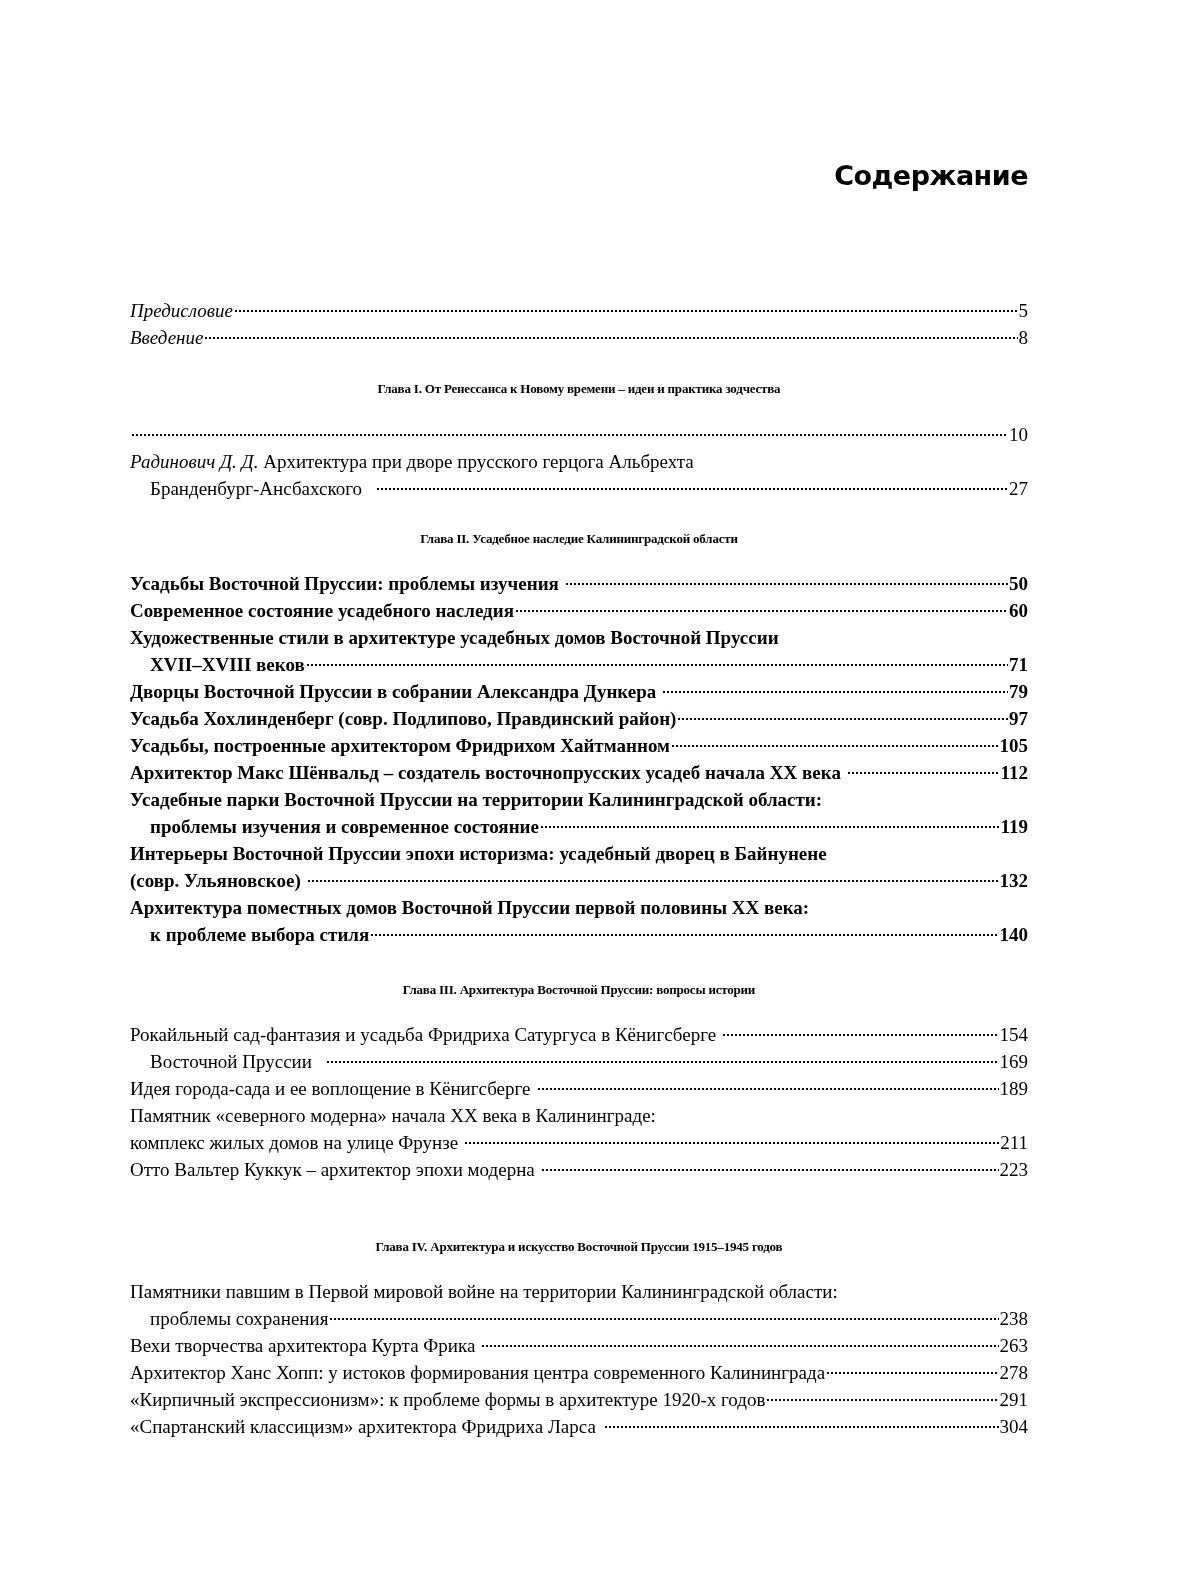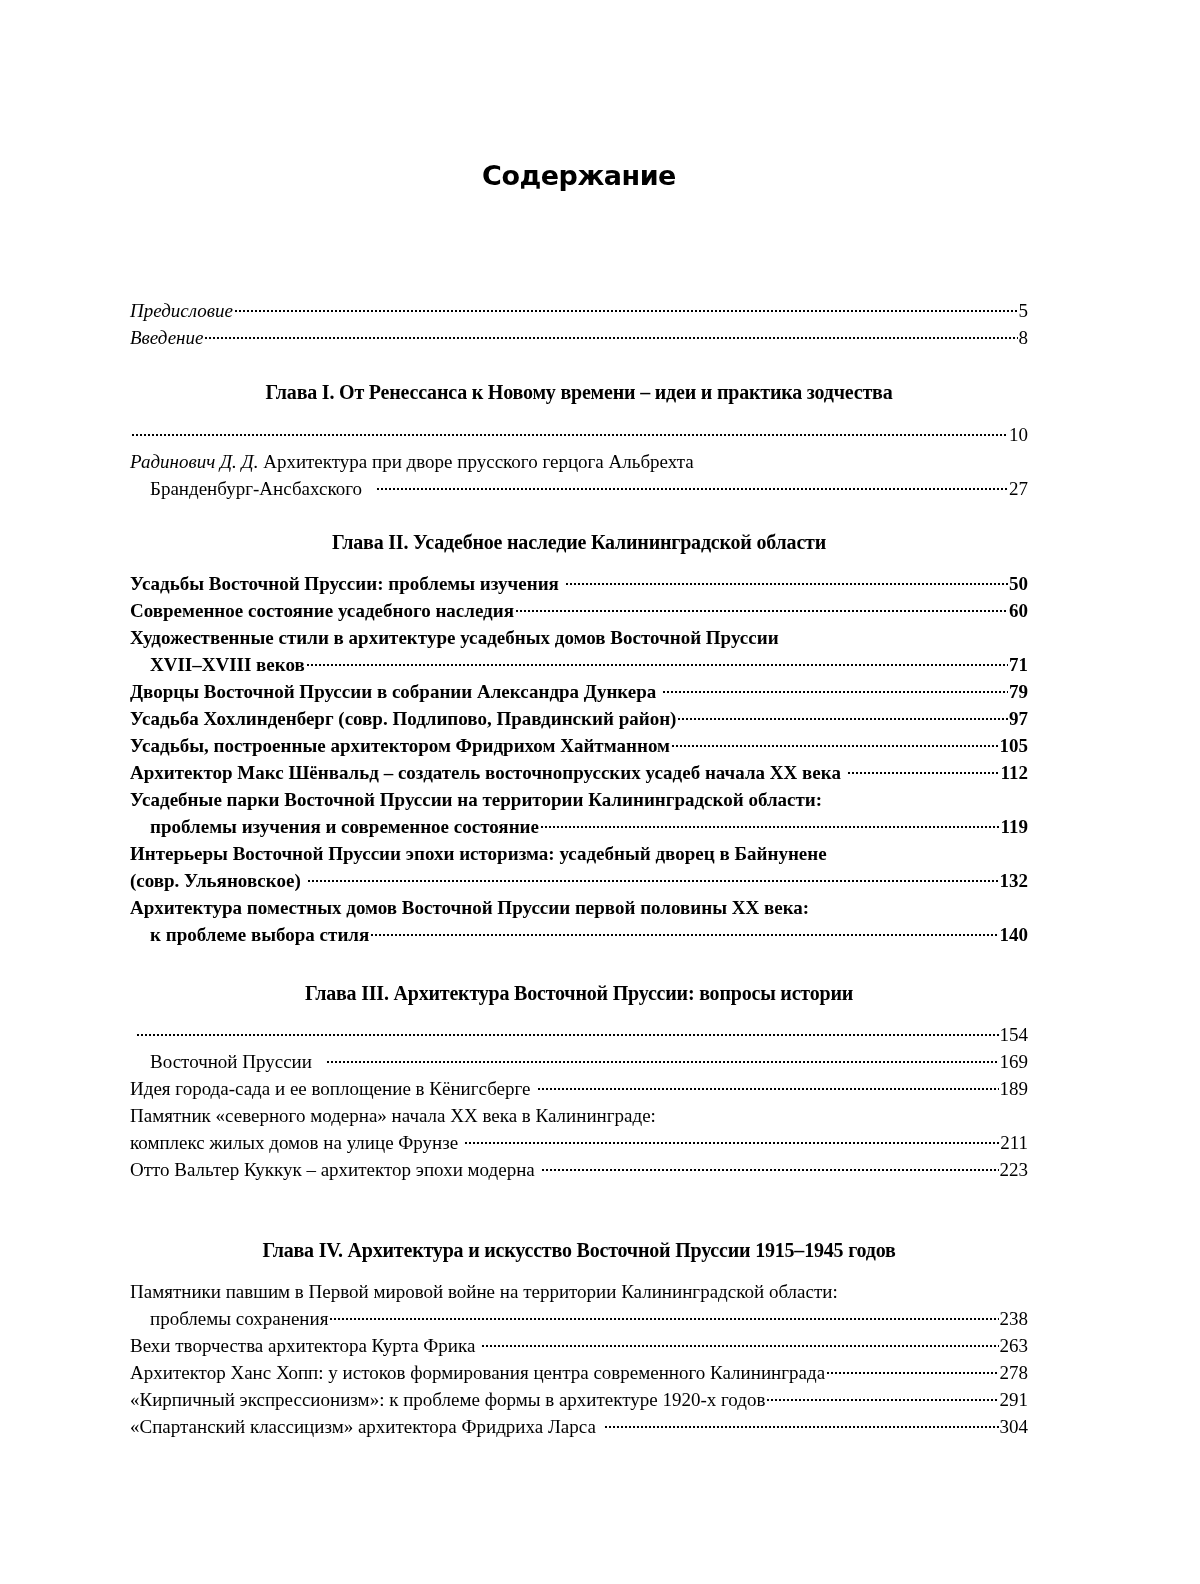--- a/index.html
+++ b/index.html
@@ -19,21 +19,21 @@
       position: absolute;
       left: 130px;
       top: 0;
       width: 898px;
     }
     .title {
       position: absolute;
       top: 160px;
       left: 0;
       width: 898px;
-      text-align: center;
+      text-align: right;
       font-family: "DejaVu Sans", "Liberation Sans", sans-serif;
       font-weight: bold;
       font-size: 27px;
       letter-spacing: -0.5px;
     }
     .block {
       position: absolute;
       left: 0;
       width: 898px;
     }
@@ -72,21 +72,21 @@
     }
     .italic {
       font-style: italic;
     }
     .chapter {
       position: absolute;
       left: 0;
       width: 898px;
       text-align: center;
       font-weight: bold;
-      font-size: 20px;
+      font-size: 13px;
       letter-spacing: -0.2px;
     }
   </style>
 </head>
 <body>
 
 <div class="page">
 
   <div class="title">Содержание</div>
 
@@ -182,20 +182,21 @@
     <div class="row cont">
       <span class="text">к проблеме выбора стиля</span>
       <span class="dots"></span>
       <span class="page-num">140</span>
     </div>
   </div>
 
   <div class="chapter" style="top:982px;">Глава III. Архитектура Восточной Пруссии: вопросы истории</div>
   <div class="block" style="top:1021px;">
     <div class="row">
+      <span class="text">Рокайльный сад-фантазия и усадьба Фридриха Сатургуса в Кёнигсберге</span>
       <span class="dots" style="margin-left:6px;"></span>
       <span class="page-num">154</span>
     </div>
     <div class="row cont">
       <span class="text">Восточной Пруссии</span>
       <span class="dots" style="margin-left:14px;"></span>
       <span class="page-num">169</span>
     </div>
     <div class="row">
       <span class="text">Идея города-сада и ее воплощение в Кёнигсберге</span>

